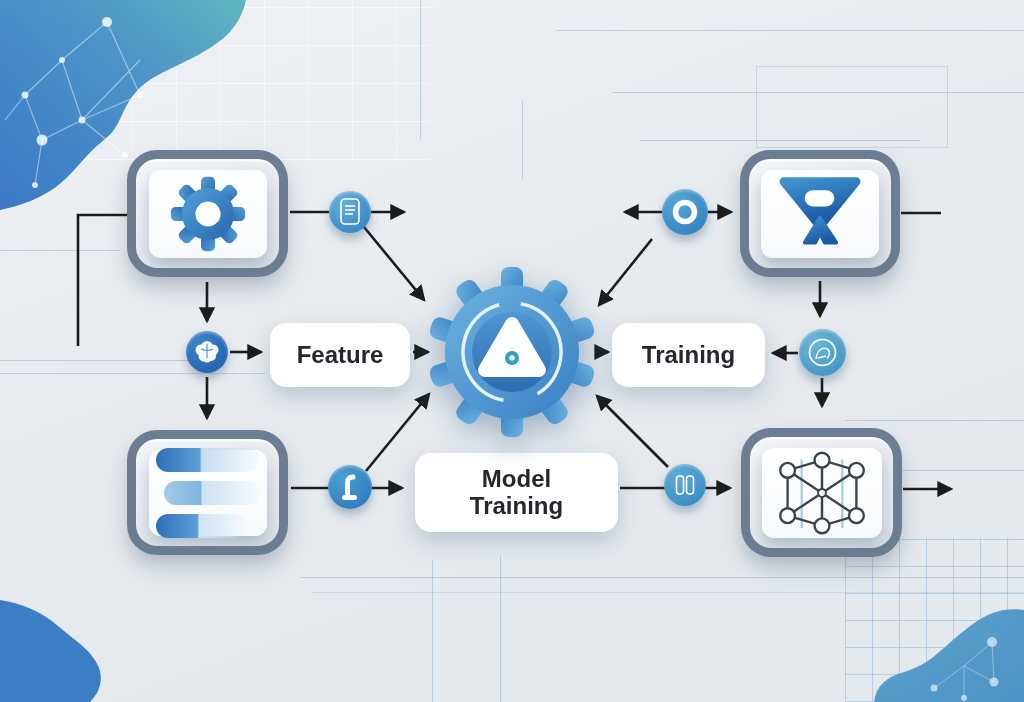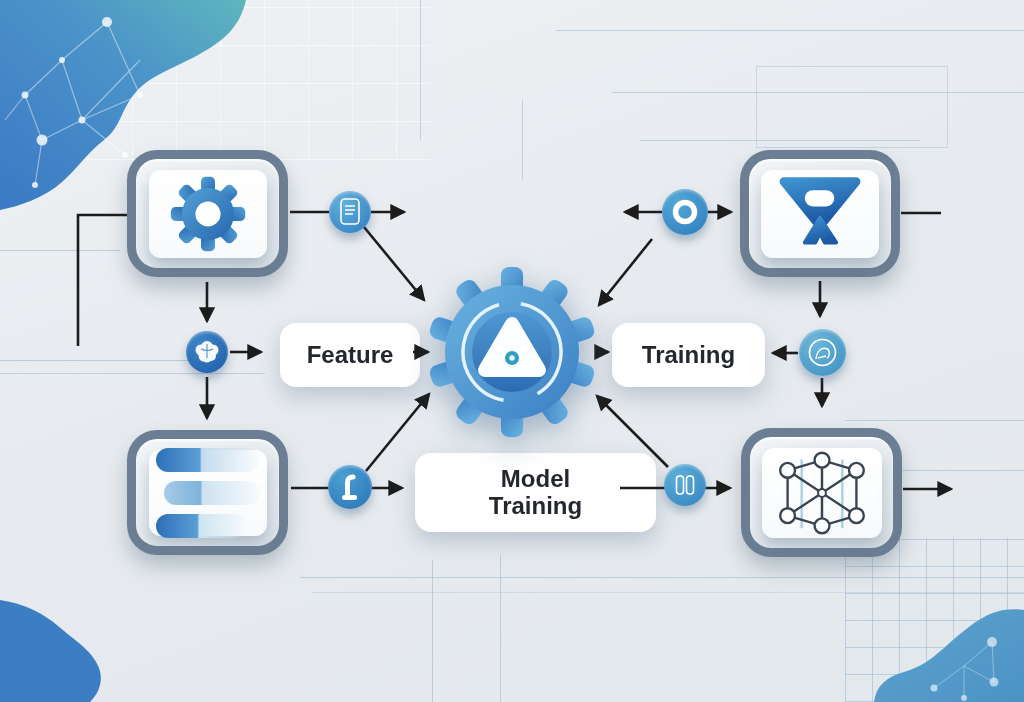--- a/index.html
+++ b/index.html
@@ -189,27 +189,27 @@
             <circle cx="114" cy="26" r="9.5"></circle>
           <circle cx="26" cy="84" r="9.5"></circle>
             <circle cx="70" cy="97" r="9.5"></circle>
             <circle cx="114" cy="84" r="9.5"></circle>
           <circle cx="70" cy="55" r="5" stroke-width="2.5"></circle>
         </g>
       </svg>
     </div>
   </div>
 
-  <div class="labelbox" style="left:270px;top:323px;width:140px;height:64px;margin-left:10px;">
+  <div class="labelbox" style="left:270px;top:323px;width:140px;height:64px;">
     <span>Feature</span>
   </div>
   <div class="labelbox" style="left:612px;top:323px;width:153px;height:64px;">
     <span>Training</span>
   </div>
-  <div class="labelbox" style="left:415px;top:453px;width:241px;height:79px;">
+  <div class="labelbox" style="left:415px;top:453px;width:203px;height:79px;">
     <span>Model
 Training</span>
   </div>
 
   <svg class="arrows" width="1024" height="702" viewBox="0 0 1024 702">
     <defs>
       <marker id="ah" viewBox="0 0 10 10" refX="8.5" refY="5" markerWidth="6.2" markerHeight="6.2" orient="auto">
         <path d="M0,0 L10,5 L0,10 Z" fill="#1c1c1c"></path>
       </marker>
     </defs>

